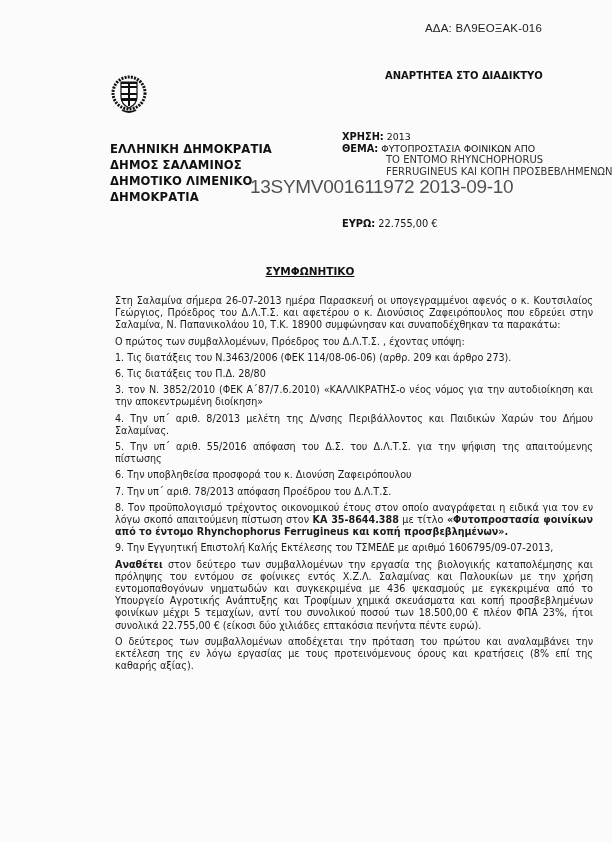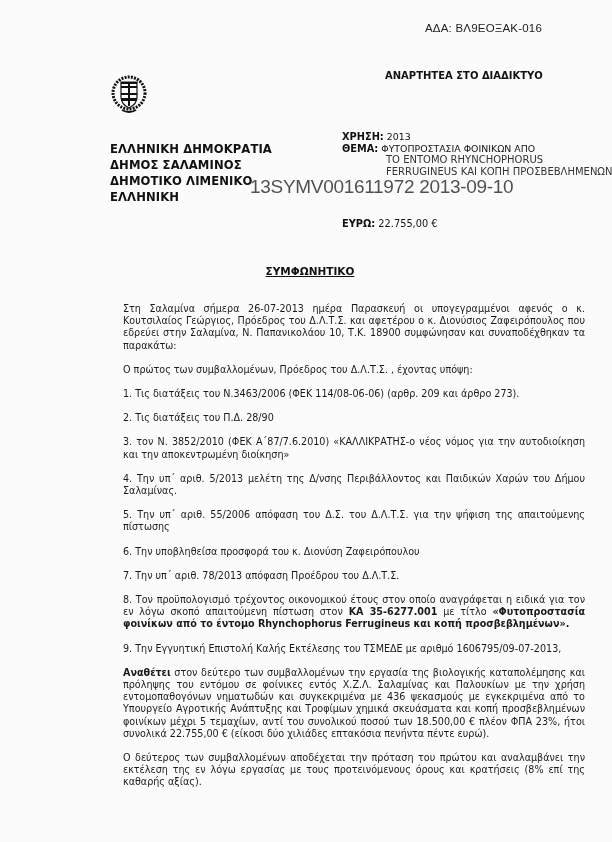--- a/index.html
+++ b/index.html
@@ -12,21 +12,21 @@
   #issuer { left:110px; top:141px; font-size:11.6px; font-weight:bold; line-height:16px; letter-spacing:0.1px; }
   #meta { left:342px; top:131px; font-size:9.4px; line-height:11.5px; }
   #meta .lbl { font-weight:bold; font-size:9.8px; }
   #meta .row { white-space:nowrap; }
   #meta .sub { padding-left:44px; font-size:10px; color:#333; }
   #stamp { left:250px; top:176px; font-family:"Liberation Sans", sans-serif; font-size:19px; color:#333; opacity:0.85; white-space:nowrap; letter-spacing:-0.3px; }
   #euro { left:342px; top:218px; font-size:9.8px; }
   #euro .lbl { font-weight:bold; }
   #title { left:0; width:612px; top:265px; text-align:center; font-size:10.5px; font-weight:bold; text-decoration:underline; padding-left:8px; box-sizing:border-box; }
   #body { left:111px; top:291px; width:486px; font-size:9.6px; line-height:12.2px; color:#1a1a1a; text-align:justify; }
-  #body p { margin:12px; }
+  #body p { margin:4px; }
   #body .b { font-weight:bold; }
 </style>
 </head>
 <body>
 
 <div id="ada" class="abs">ΑΔΑ: ΒΛ9ΕΟΞΑΚ-016</div>
 <div id="publish" class="abs">ΑΝΑΡΤΗΤΕΑ ΣΤΟ ΔΙΑΔΙΚΤΥΟ</div>
 
 <div id="emblem" class="abs">
   <svg width="38" height="44" viewBox="0 0 38 44">
@@ -41,21 +41,21 @@
     <rect x="11" y="25" width="7" height="3" fill="#111"></rect>
     <rect x="20" y="25" width="7" height="3" fill="#111"></rect>
     <path d="M12 37 Q19 41 26 37" fill="none" stroke="#111" stroke-width="2"></path>
   </svg>
 </div>
 
 <div id="issuer" class="abs">
   <div>ΕΛΛΗΝΙΚΗ ΔΗΜΟΚΡΑΤΙΑ</div>
   <div>ΔΗΜΟΣ ΣΑΛΑΜΙΝΟΣ</div>
   <div>ΔΗΜΟΤΙΚΟ ΛΙΜΕΝΙΚΟ</div>
-  <div>ΕΛΛΗΝΙΚΗ</div>
+  <div>ΔΗΜΟΚΡΑΤΙΑ</div>
 </div>
 
 <div id="meta" class="abs">
   <div class="row"><span class="lbl">ΧΡΗΣΗ:</span> <span>2013</span></div>
   <div class="row"><span class="lbl">ΘΕΜΑ:</span> <span>ΦΥΤΟΠΡΟΣΤΑΣΙΑ ΦΟΙΝΙΚΩΝ ΑΠΟ</span></div>
   <div class="row sub">ΤΟ ΕΝΤΟΜΟ RHYNCHOPHORUS</div>
   <div class="row sub">FERRUGINEUS ΚΑΙ ΚΟΠΗ ΠΡΟΣΒΕΒΛΗΜΕΝΩΝ</div>
 </div>
 
 <div id="stamp" class="abs">13SYMV001611972 2013-09-10</div>
@@ -63,23 +63,23 @@
 <div id="euro" class="abs">
   <span class="lbl">ΕΥΡΩ:</span> <span>22.755,00 €</span>
 </div>
 
 <div id="title" class="abs">ΣΥΜΦΩΝΗΤΙΚΟ</div>
 
 <div id="body" class="abs">
   <p>Στη Σαλαμίνα σήμερα 26-07-2013 ημέρα Παρασκευή οι υπογεγραμμένοι αφενός ο κ. Κουτσιλαίος Γεώργιος, Πρόεδρος του Δ.Λ.Τ.Σ. και αφετέρου ο κ. Διονύσιος Ζαφειρόπουλος που εδρεύει στην Σαλαμίνα, Ν. Παπανικολάου 10, Τ.Κ. 18900 συμφώνησαν και συναποδέχθηκαν τα παρακάτω:</p>
   <p>Ο πρώτος των συμβαλλομένων, Πρόεδρος του Δ.Λ.Τ.Σ. , έχοντας υπόψη:</p>
   <p>1. Τις διατάξεις του Ν.3463/2006 (ΦΕΚ 114/08-06-06) (αρθρ. 209 και άρθρο 273).</p>
-  <p>2. Τις διατάξεις του Π.Δ. 28/90</p>
+  <p>6. Τις διατάξεις του Π.Δ. 28/80</p>
   <p>3. τον Ν. 3852/2010 (ΦΕΚ Α΄87/7.6.2010) «ΚΑΛΛΙΚΡΑΤΗΣ-ο νέος νόμος για την αυτοδιοίκηση και την αποκεντρωμένη διοίκηση»</p>
-  <p>4. Την υπ΄ αριθ. 5/2013 μελέτη της Δ/νσης Περιβάλλοντος και Παιδικών Χαρών του Δήμου Σαλαμίνας.</p>
-  <p>5. Την υπ΄ αριθ. 55/2006 απόφαση του Δ.Σ. του Δ.Λ.Τ.Σ. για την ψήφιση της απαιτούμενης πίστωσης</p>
+  <p>4. Την υπ΄ αριθ. 8/2013 μελέτη της Δ/νσης Περιβάλλοντος και Παιδικών Χαρών του Δήμου Σαλαμίνας.</p>
+  <p>5. Την υπ΄ αριθ. 55/2016 απόφαση του Δ.Σ. του Δ.Λ.Τ.Σ. για την ψήφιση της απαιτούμενης πίστωσης</p>
   <p>6. Την υποβληθείσα προσφορά του κ. Διονύση Ζαφειρόπουλου</p>
   <p>7. Την υπ΄ αριθ. 78/2013 απόφαση Προέδρου του Δ.Λ.Τ.Σ.</p>
-  <p><span>8. Τον προϋπολογισμό τρέχοντος οικονομικού έτους στον οποίο αναγράφεται η ειδικά για τον εν λόγω σκοπό απαιτούμενη πίστωση στον </span><span class="b">ΚΑ 35-6277.001</span><span> με τίτλο </span><span class="b">«Φυτοπροστασία φοινίκων από το έντομο Rhynchophorus Ferrugineus και κοπή προσβεβλημένων».</span></p>
+  <p><span>8. Τον προϋπολογισμό τρέχοντος οικονομικού έτους στον οποίο αναγράφεται η ειδικά για τον εν λόγω σκοπό απαιτούμενη πίστωση στον </span><span class="b">ΚΑ 35-8644.388</span><span> με τίτλο </span><span class="b">«Φυτοπροστασία φοινίκων από το έντομο Rhynchophorus Ferrugineus και κοπή προσβεβλημένων».</span></p>
   <p>9. Την Εγγυητική Επιστολή Καλής Εκτέλεσης του ΤΣΜΕΔΕ με αριθμό 1606795/09-07-2013,</p>
   <p><span class="b">Αναθέτει</span><span> στον δεύτερο των συμβαλλομένων την εργασία της βιολογικής καταπολέμησης και πρόληψης του εντόμου σε φοίνικες εντός Χ.Ζ.Λ. Σαλαμίνας και Παλουκίων με την χρήση εντομοπαθογόνων νηματωδών και συγκεκριμένα με 436 ψεκασμούς με εγκεκριμένα από το Υπουργείο Αγροτικής Ανάπτυξης και Τροφίμων χημικά σκευάσματα και κοπή προσβεβλημένων φοινίκων μέχρι 5 τεμαχίων, αντί του συνολικού ποσού των 18.500,00 € πλέον ΦΠΑ 23%, ήτοι συνολικά 22.755,00 € (είκοσι δύο χιλιάδες επτακόσια πενήντα πέντε ευρώ).</span></p>
   <p>Ο δεύτερος των συμβαλλομένων αποδέχεται την πρόταση του πρώτου και αναλαμβάνει την εκτέλεση της εν λόγω εργασίας με τους προτεινόμενους όρους και κρατήσεις (8% επί της καθαρής αξίας).</p>
 </div>
 
 </body></html>

